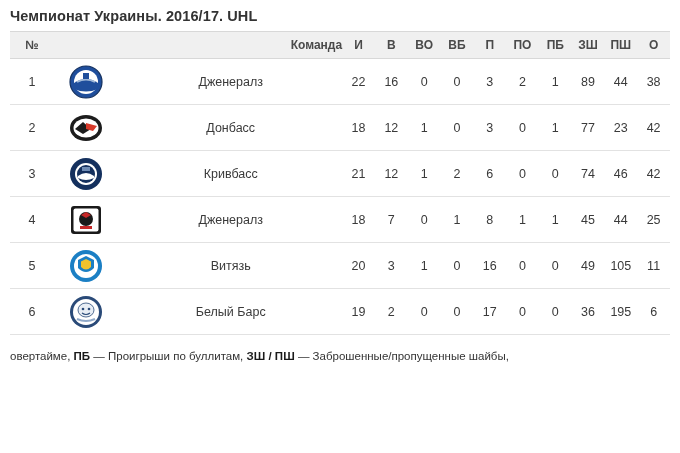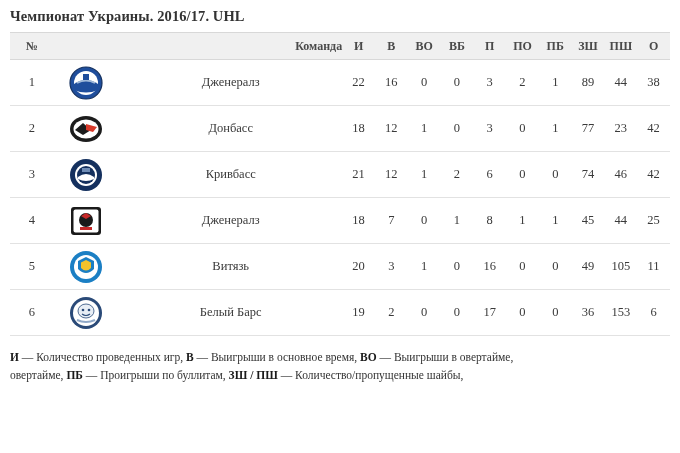--- a/index.html
+++ b/index.html
@@ -13,21 +13,20 @@
     font-family: "Liberation Sans", sans-serif;
     color: #333333;
     overflow: hidden;
   }
   .page {
     width: 680px;
     height: 399px;
     position: relative;
     box-sizing: border-box;
     padding: 0 10px;
-    font-family: Liberation Serif, serif;
   }
   .title {
     font-size: 14.5px;
     font-weight: bold;
     color: #333333;
     padding: 8px 0 7px 0;
     letter-spacing: 0.1px;
   }
   table.standings {
     width: 660px;
@@ -283,29 +282,26 @@
         </td>
         <td class="team">Белый Барс</td>
         <td class="stat">19</td>
         <td class="stat">2</td>
         <td class="stat">0</td>
         <td class="stat">0</td>
         <td class="stat">17</td>
         <td class="stat">0</td>
         <td class="stat">0</td>
         <td class="stat">36</td>
-        <td class="stat">153</td>
+        <td class="stat">195</td>
         <td class="stat">6</td>
       </tr>
 
     </tbody>
   </table>
 
   <div class="legend">
     <div>
-      <b>И</b><span> — Количество проведенных игр, </span><b>В</b><span> — Выигрыши в основное время, </span><b>ВО</b><span> — Выигрыши в овертайме,</span>
-    </div>
-    <div>
-      <span>овертайме, </span><b>ПБ</b><span> — Проигрыши по буллитам, </span><b>ЗШ / ПШ</b><span> — Количество/пропущенные шайбы,</span>
+      <span>овертайме, </span><b>ПБ</b><span> — Проигрыши по буллитам, </span><b>ЗШ / ПШ</b><span> — Заброшенные/пропущенные шайбы,</span>
     </div>
   </div>
 
 </div>
 
 </body></html>

